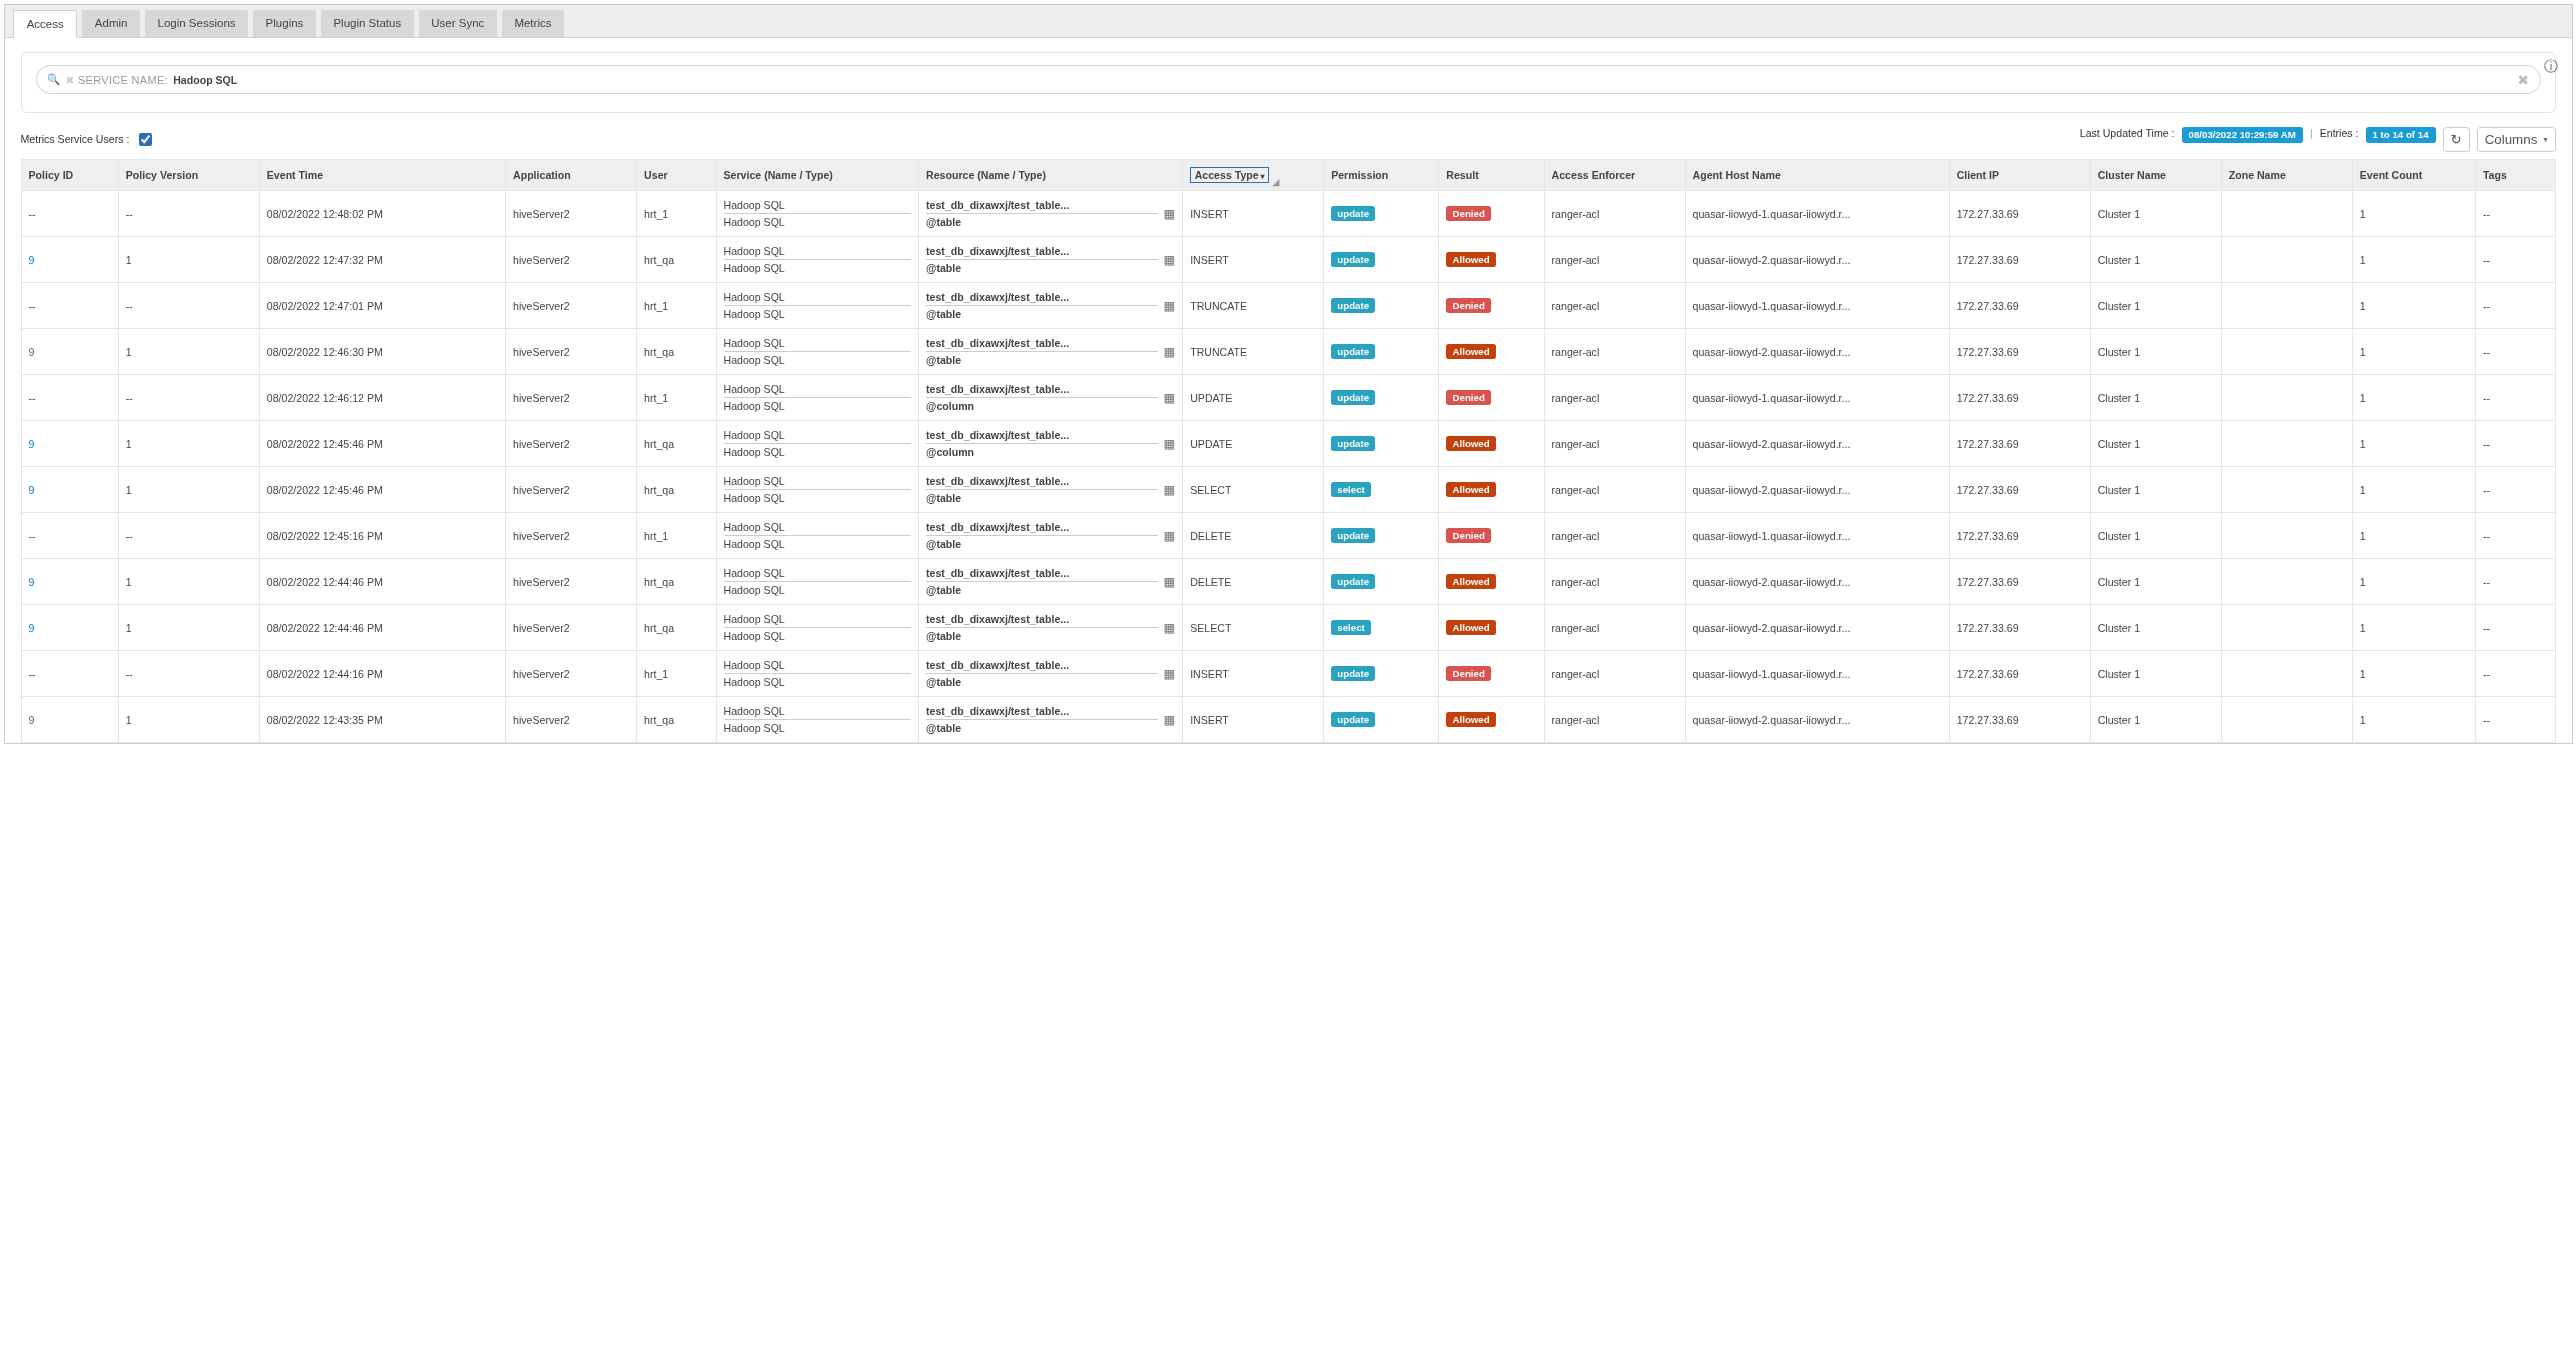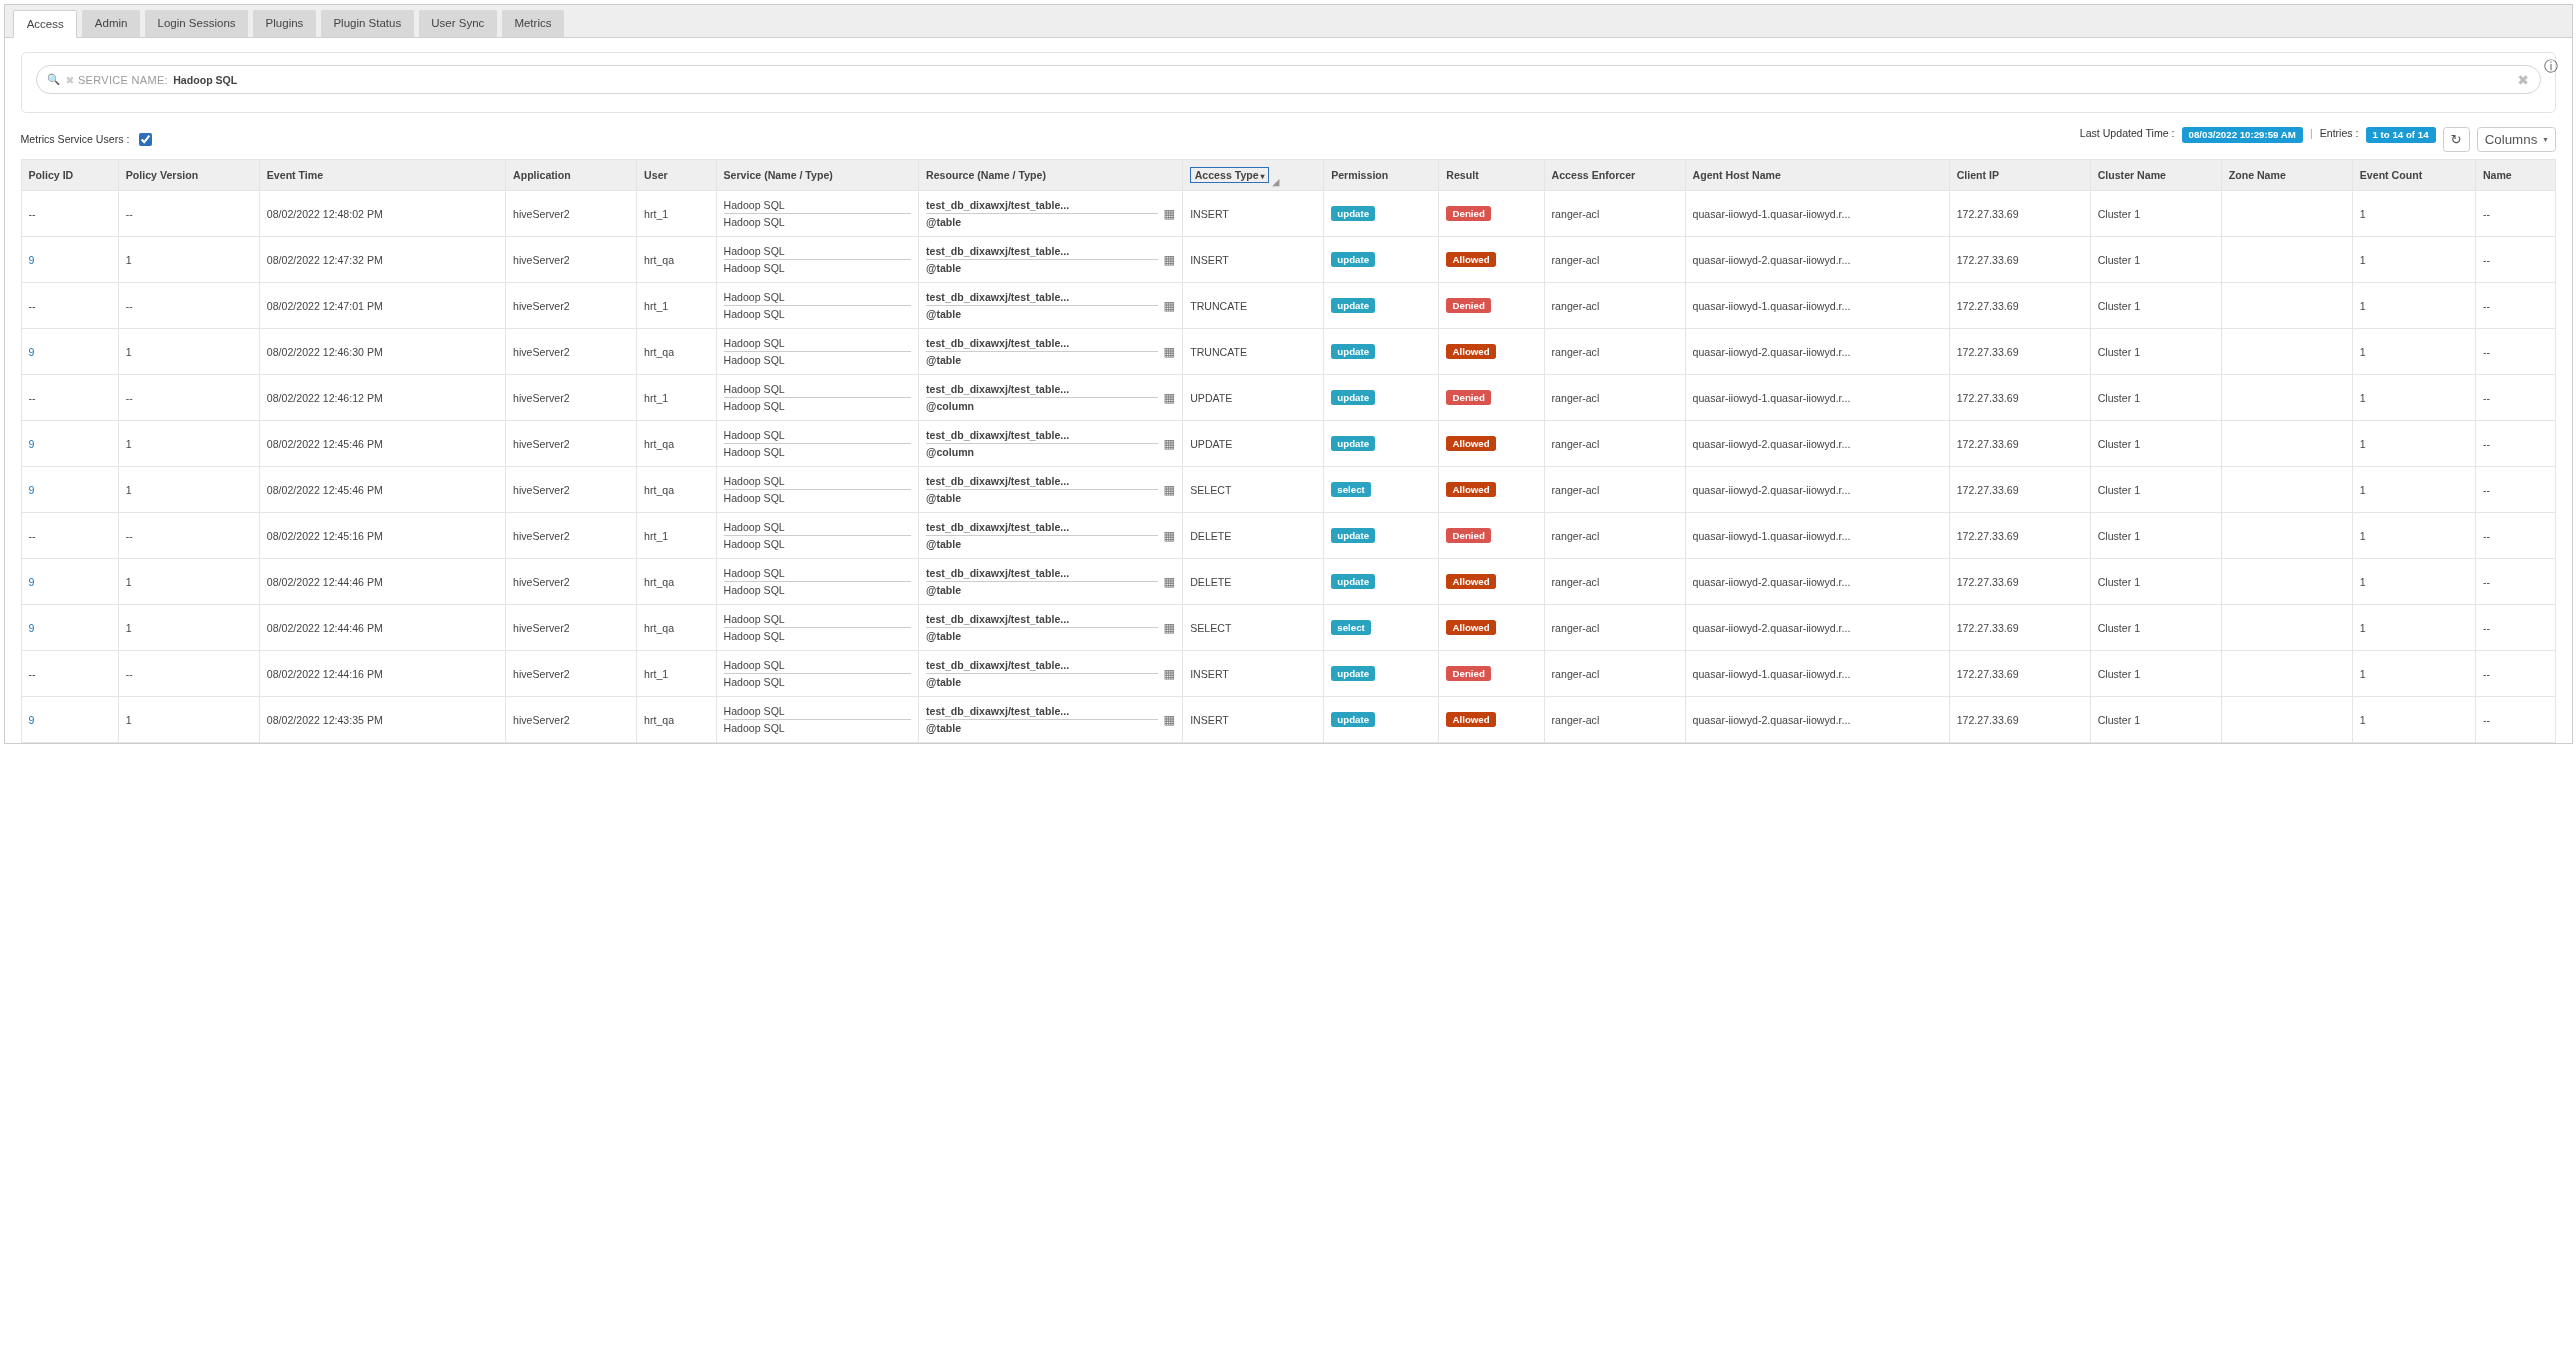--- a/index.html
+++ b/index.html
@@ -150,21 +150,21 @@
           <th>Resource (Name / Type)</th>
           <th><span class="th-accesstype">Access Type</span><span class="sort-handle">◢</span></th>
           <th>Permission</th>
           <th>Result</th>
           <th>Access Enforcer</th>
           <th>Agent Host Name</th>
           <th>Client IP</th>
           <th>Cluster Name</th>
           <th>Zone Name</th>
           <th>Event Count</th>
-          <th>Name</th>
+          <th>Tags</th>
         </tr>
       </thead>
     <tbody id="tbody">
         <tr>
           <td>--</td>
           <td>--</td>
           <td>08/02/2022 12:48:02 PM</td>
           <td>hiveServer2</td>
           <td>hrt_1</td>
           <td>

